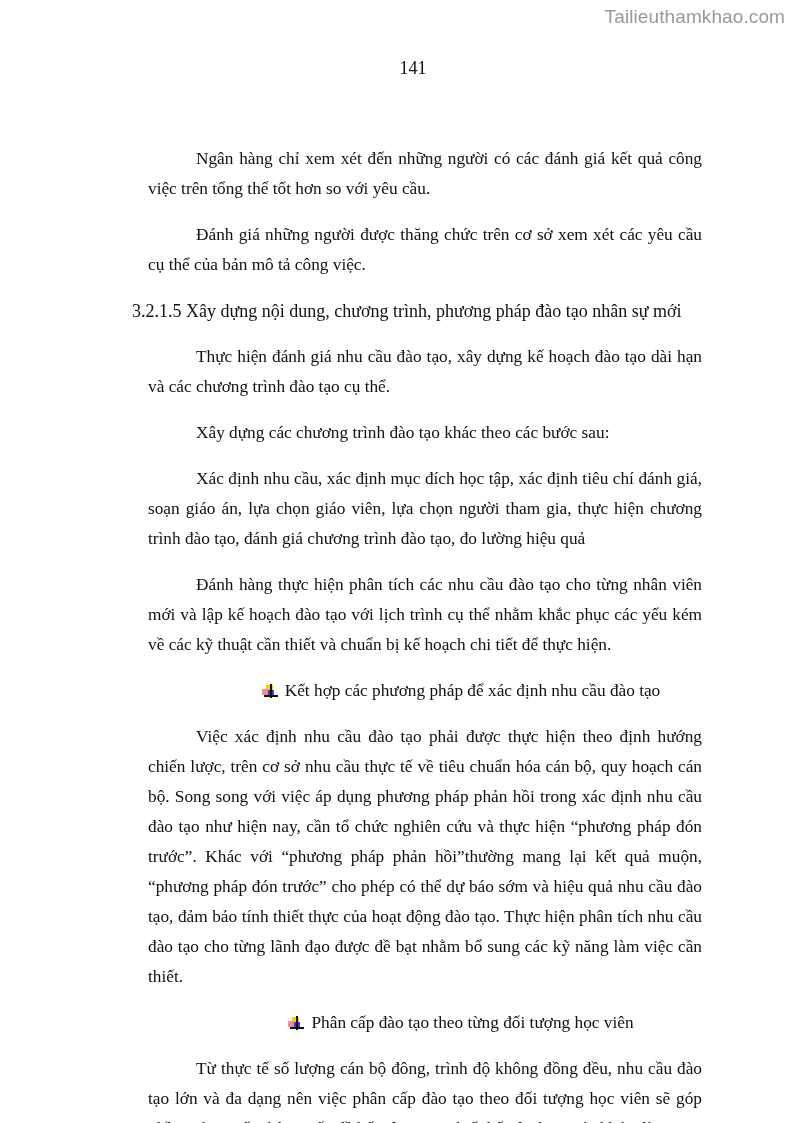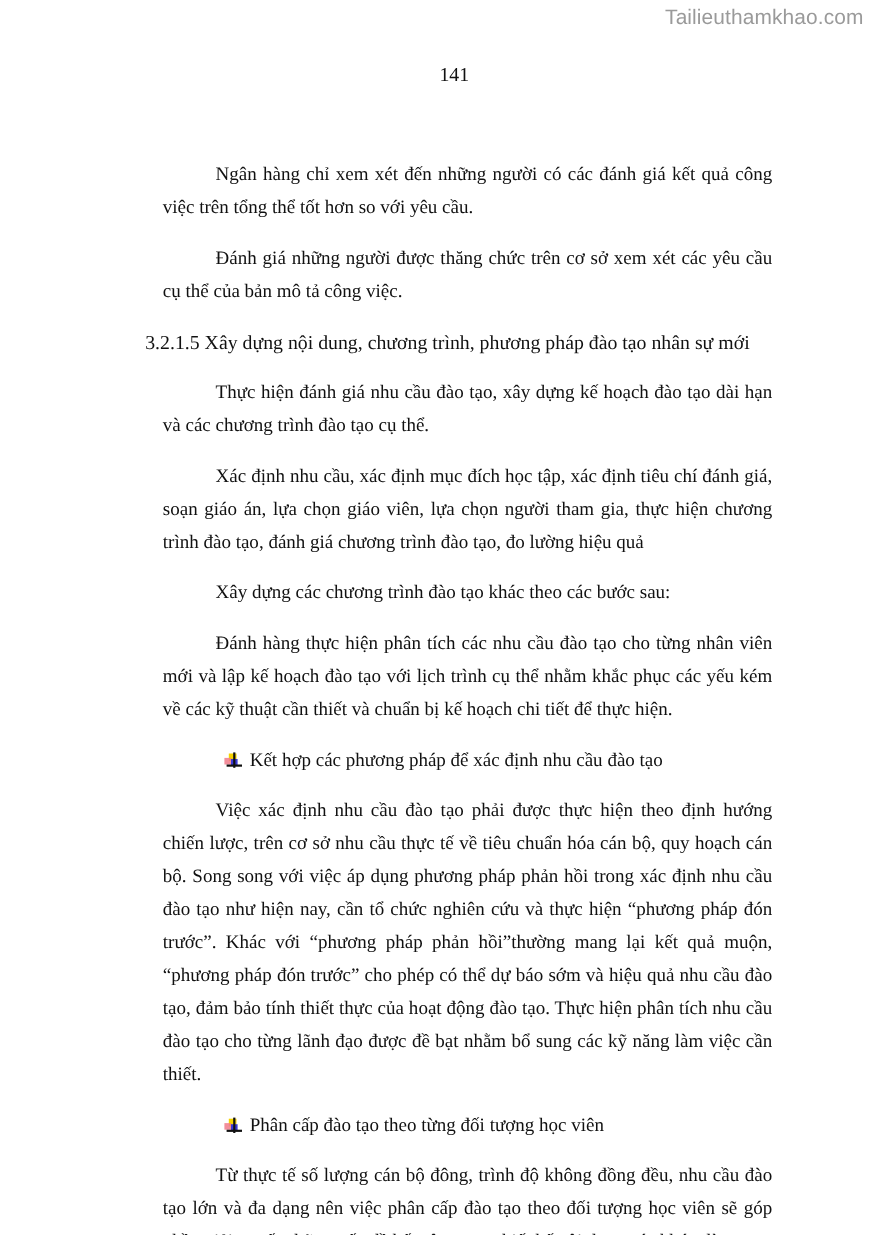--- a/index.html
+++ b/index.html
@@ -5,41 +5,41 @@
   html, body { margin: 0; padding: 0; background: #ffffff; }
   body { width: 794px; height: 1123px; position: relative; overflow: hidden;
          font-family: "Liberation Serif", serif; color: #111; }
   .watermark { position: absolute; top: 6px; right: 9px; font-family: "Liberation Sans", sans-serif;
                font-size: 19px; color: #9a9a9a; letter-spacing: 0.1px; }
   .page-number { position: absolute; top: 58px; left: 0; width: 100%; text-align: center;
                  font-size: 18px; padding-left: 32px; box-sizing: border-box; }
   .content { position: absolute; top: 128px; left: 132px; width: 586px; font-size: 17.3px; line-height: 30px; }
   .p { text-align: justify; text-indent: 48px; margin: 16px; }
   .heading { margin: 0; font-size: 18px; white-space: nowrap; }
-  .bullet { margin: 0 0 0 72px; display: flex; align-items: center; }
+  .bullet { margin: 0 0 0 72px; display: flex; align-items: center; justify-content: center; }
   .bullet-icon { display: inline-block; width: 16px; height: 14px; position: relative; margin-right: 7px; }
   .bullet-icon .y { position: absolute; left: 4px; top: 1px; width: 7px; height: 7px; background: #f5d300; }
   .bullet-icon .r { position: absolute; left: 0px; top: 5px; width: 6px; height: 6px; background: #f07a8a; opacity: 0.85; }
   .bullet-icon .b { position: absolute; left: 6px; top: 6px; width: 6px; height: 6px; background: #3a3ad8; }
   .bullet-icon .v { position: absolute; left: 8px; top: 0px; width: 2px; height: 14px; background: #111; }
   .bullet-icon .h { position: absolute; left: 2px; top: 11px; width: 14px; height: 2px; background: #111; }
 </style>
 </head>
 <body>
 
 <div class="watermark">Tailieuthamkhao.com</div>
 <div class="page-number">141</div>
 
 <div class="content">
   <p class="p">Ngân hàng chỉ xem xét đến những người có các đánh giá kết quả công việc trên tổng thể tốt hơn so với yêu cầu.</p>
   <p class="p"> Đánh giá những người được thăng chức trên cơ sở xem xét các yêu cầu cụ thể của bản mô tả công việc.</p>
   <p class="heading">3.2.1.5 Xây dựng nội dung, chương trình, phương pháp đào tạo nhân sự mới</p>
   <p class="p">Thực hiện đánh giá nhu cầu đào tạo, xây dựng kế hoạch đào tạo dài hạn và các chương trình đào tạo cụ thể.</p>
+  <p class="p">Xây dựng các chương trình đào tạo khác theo các bước sau:</p>
   <p class="p">Xác định nhu cầu, xác định mục đích học tập, xác định tiêu chí đánh giá, soạn giáo án, lựa chọn giáo viên, lựa chọn người tham gia, thực hiện chương trình đào tạo, đánh giá chương trình đào tạo, đo lường hiệu quả</p>
-  <p class="p">Xây dựng các chương trình đào tạo khác theo các bước sau:</p>
   <p class="p">Đánh hàng thực hiện phân tích các nhu cầu đào tạo cho từng nhân viên mới và lập kế hoạch đào tạo với lịch trình cụ thể nhằm khắc phục các yếu kém về các kỹ thuật cần thiết và chuẩn bị kế hoạch chi tiết để thực hiện.</p>
   <p class="bullet">
     <span class="bullet-icon">
         <span class="y"></span>
         <span class="r"></span>
         <span class="b"></span>
         <span class="v"></span>
         <span class="h"></span>
       </span>
     <span>Kết hợp các phương pháp để xác định nhu cầu đào tạo</span>

